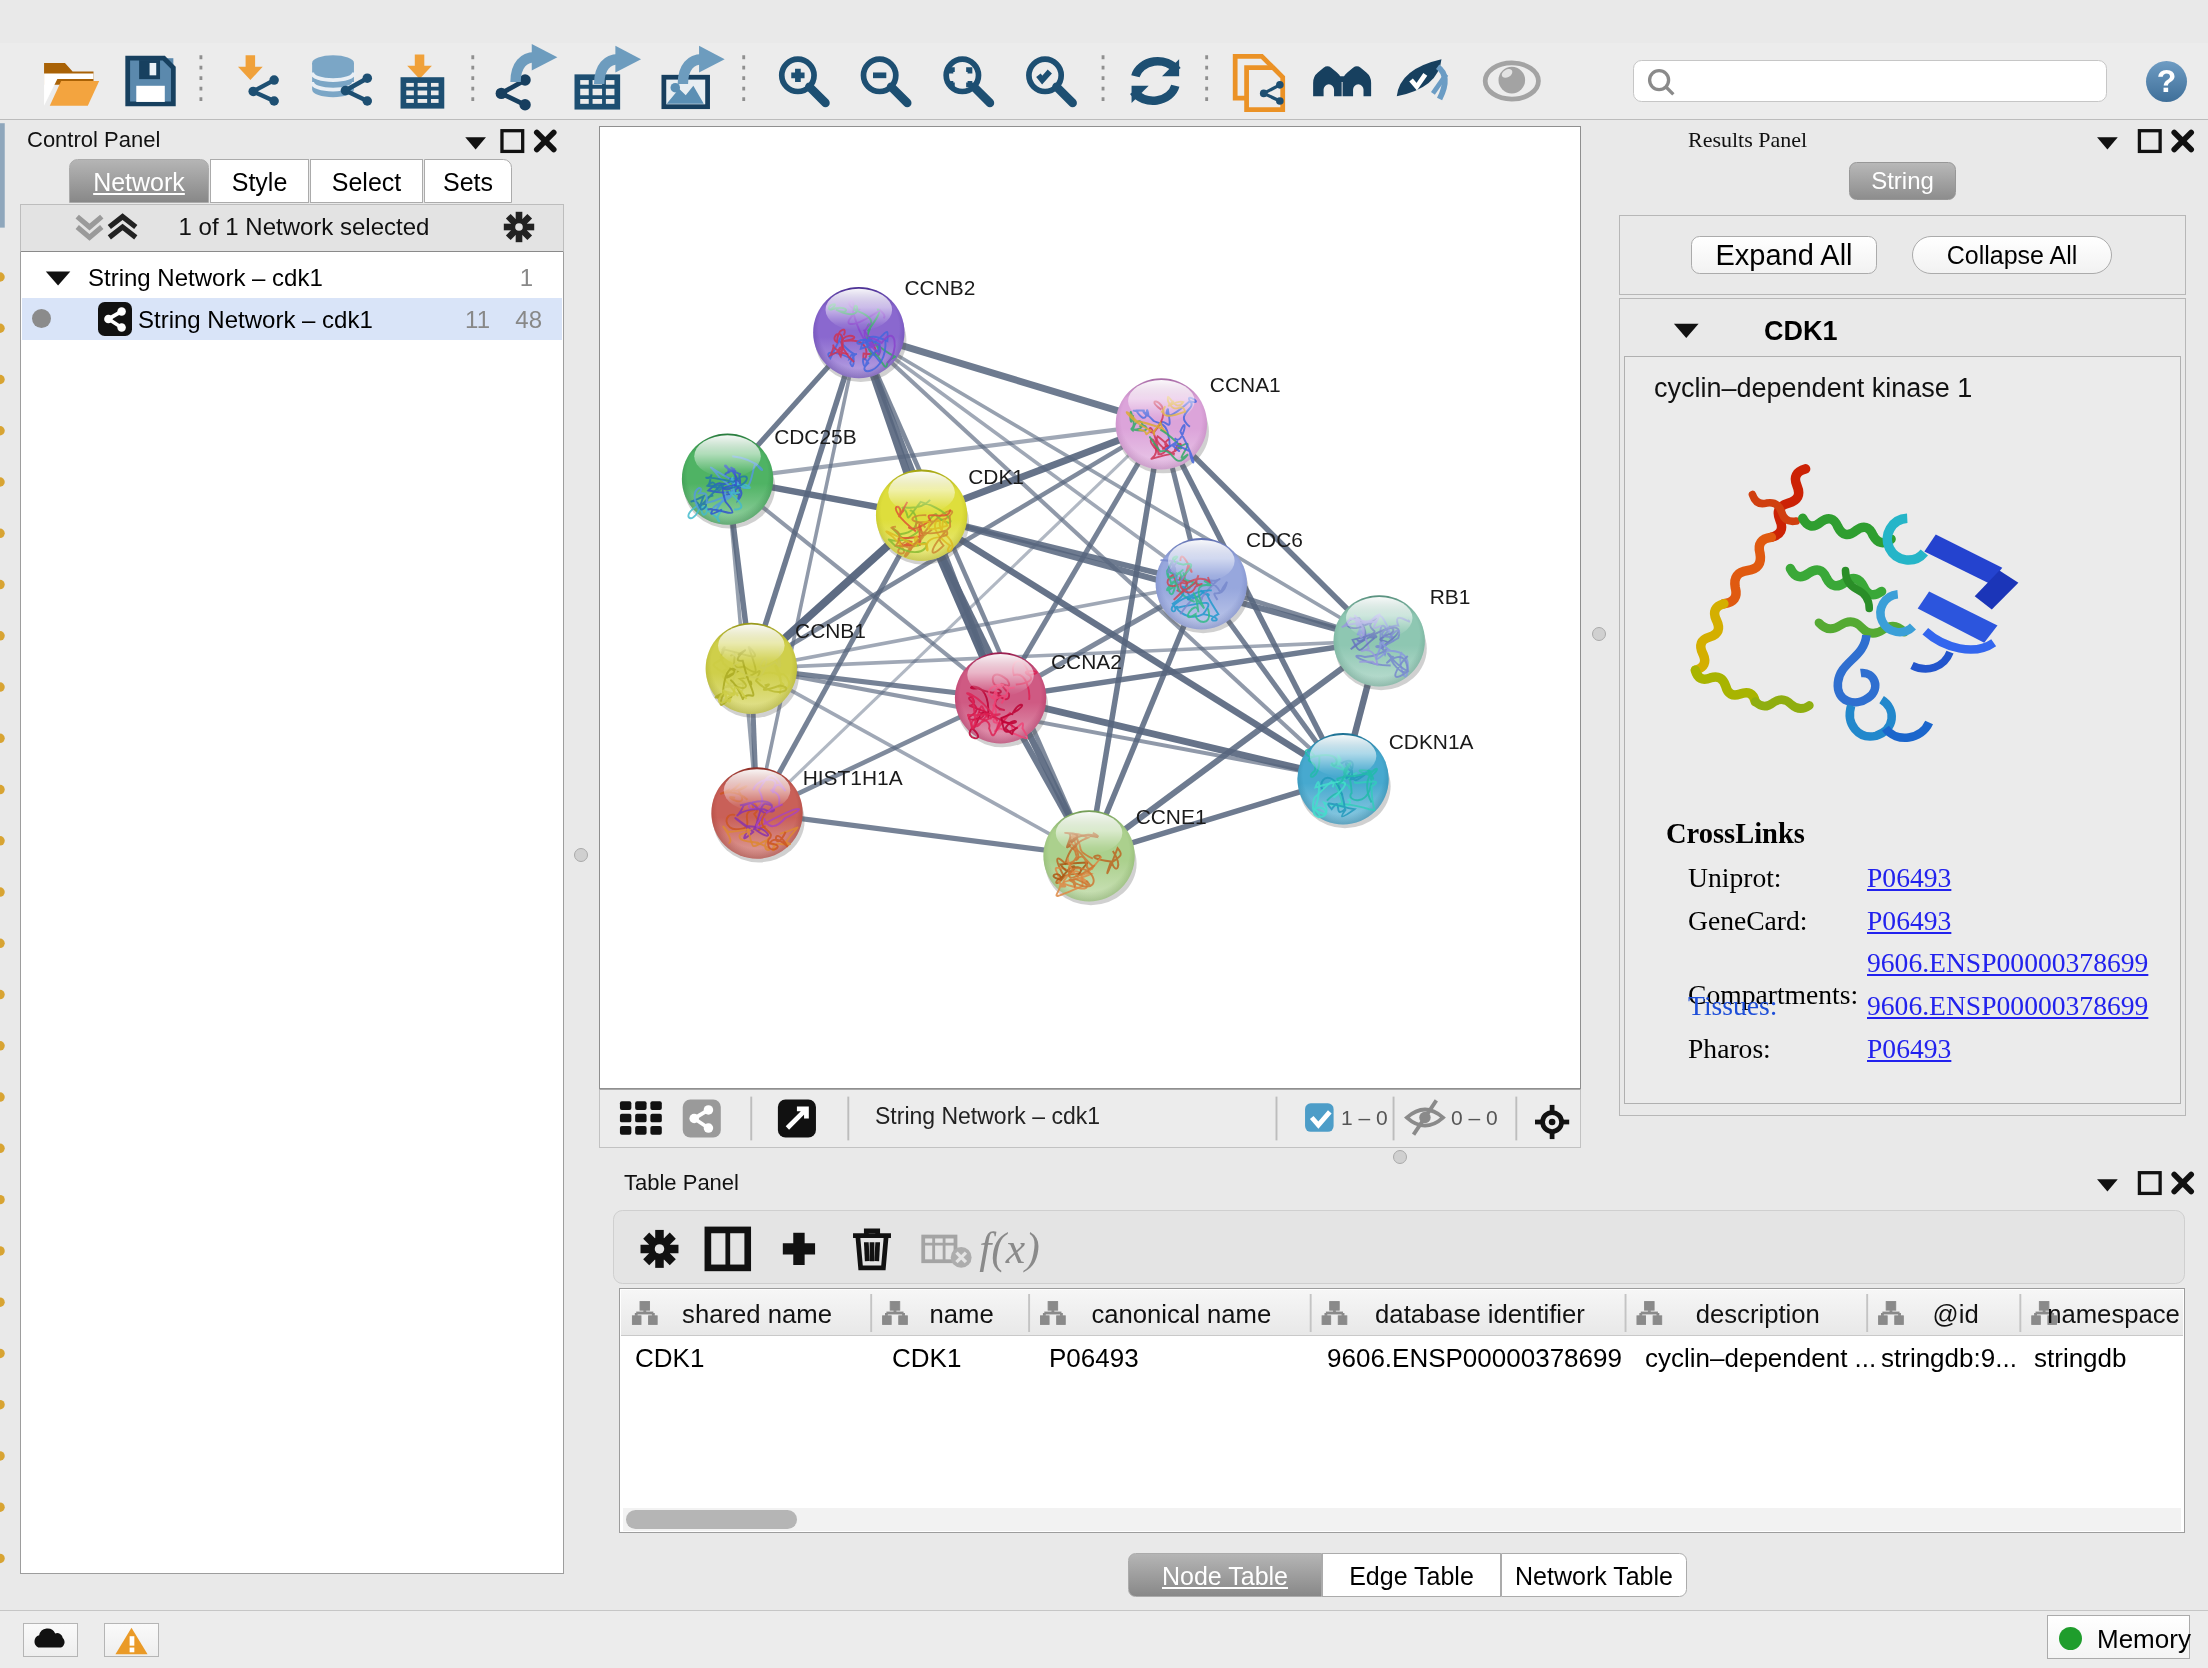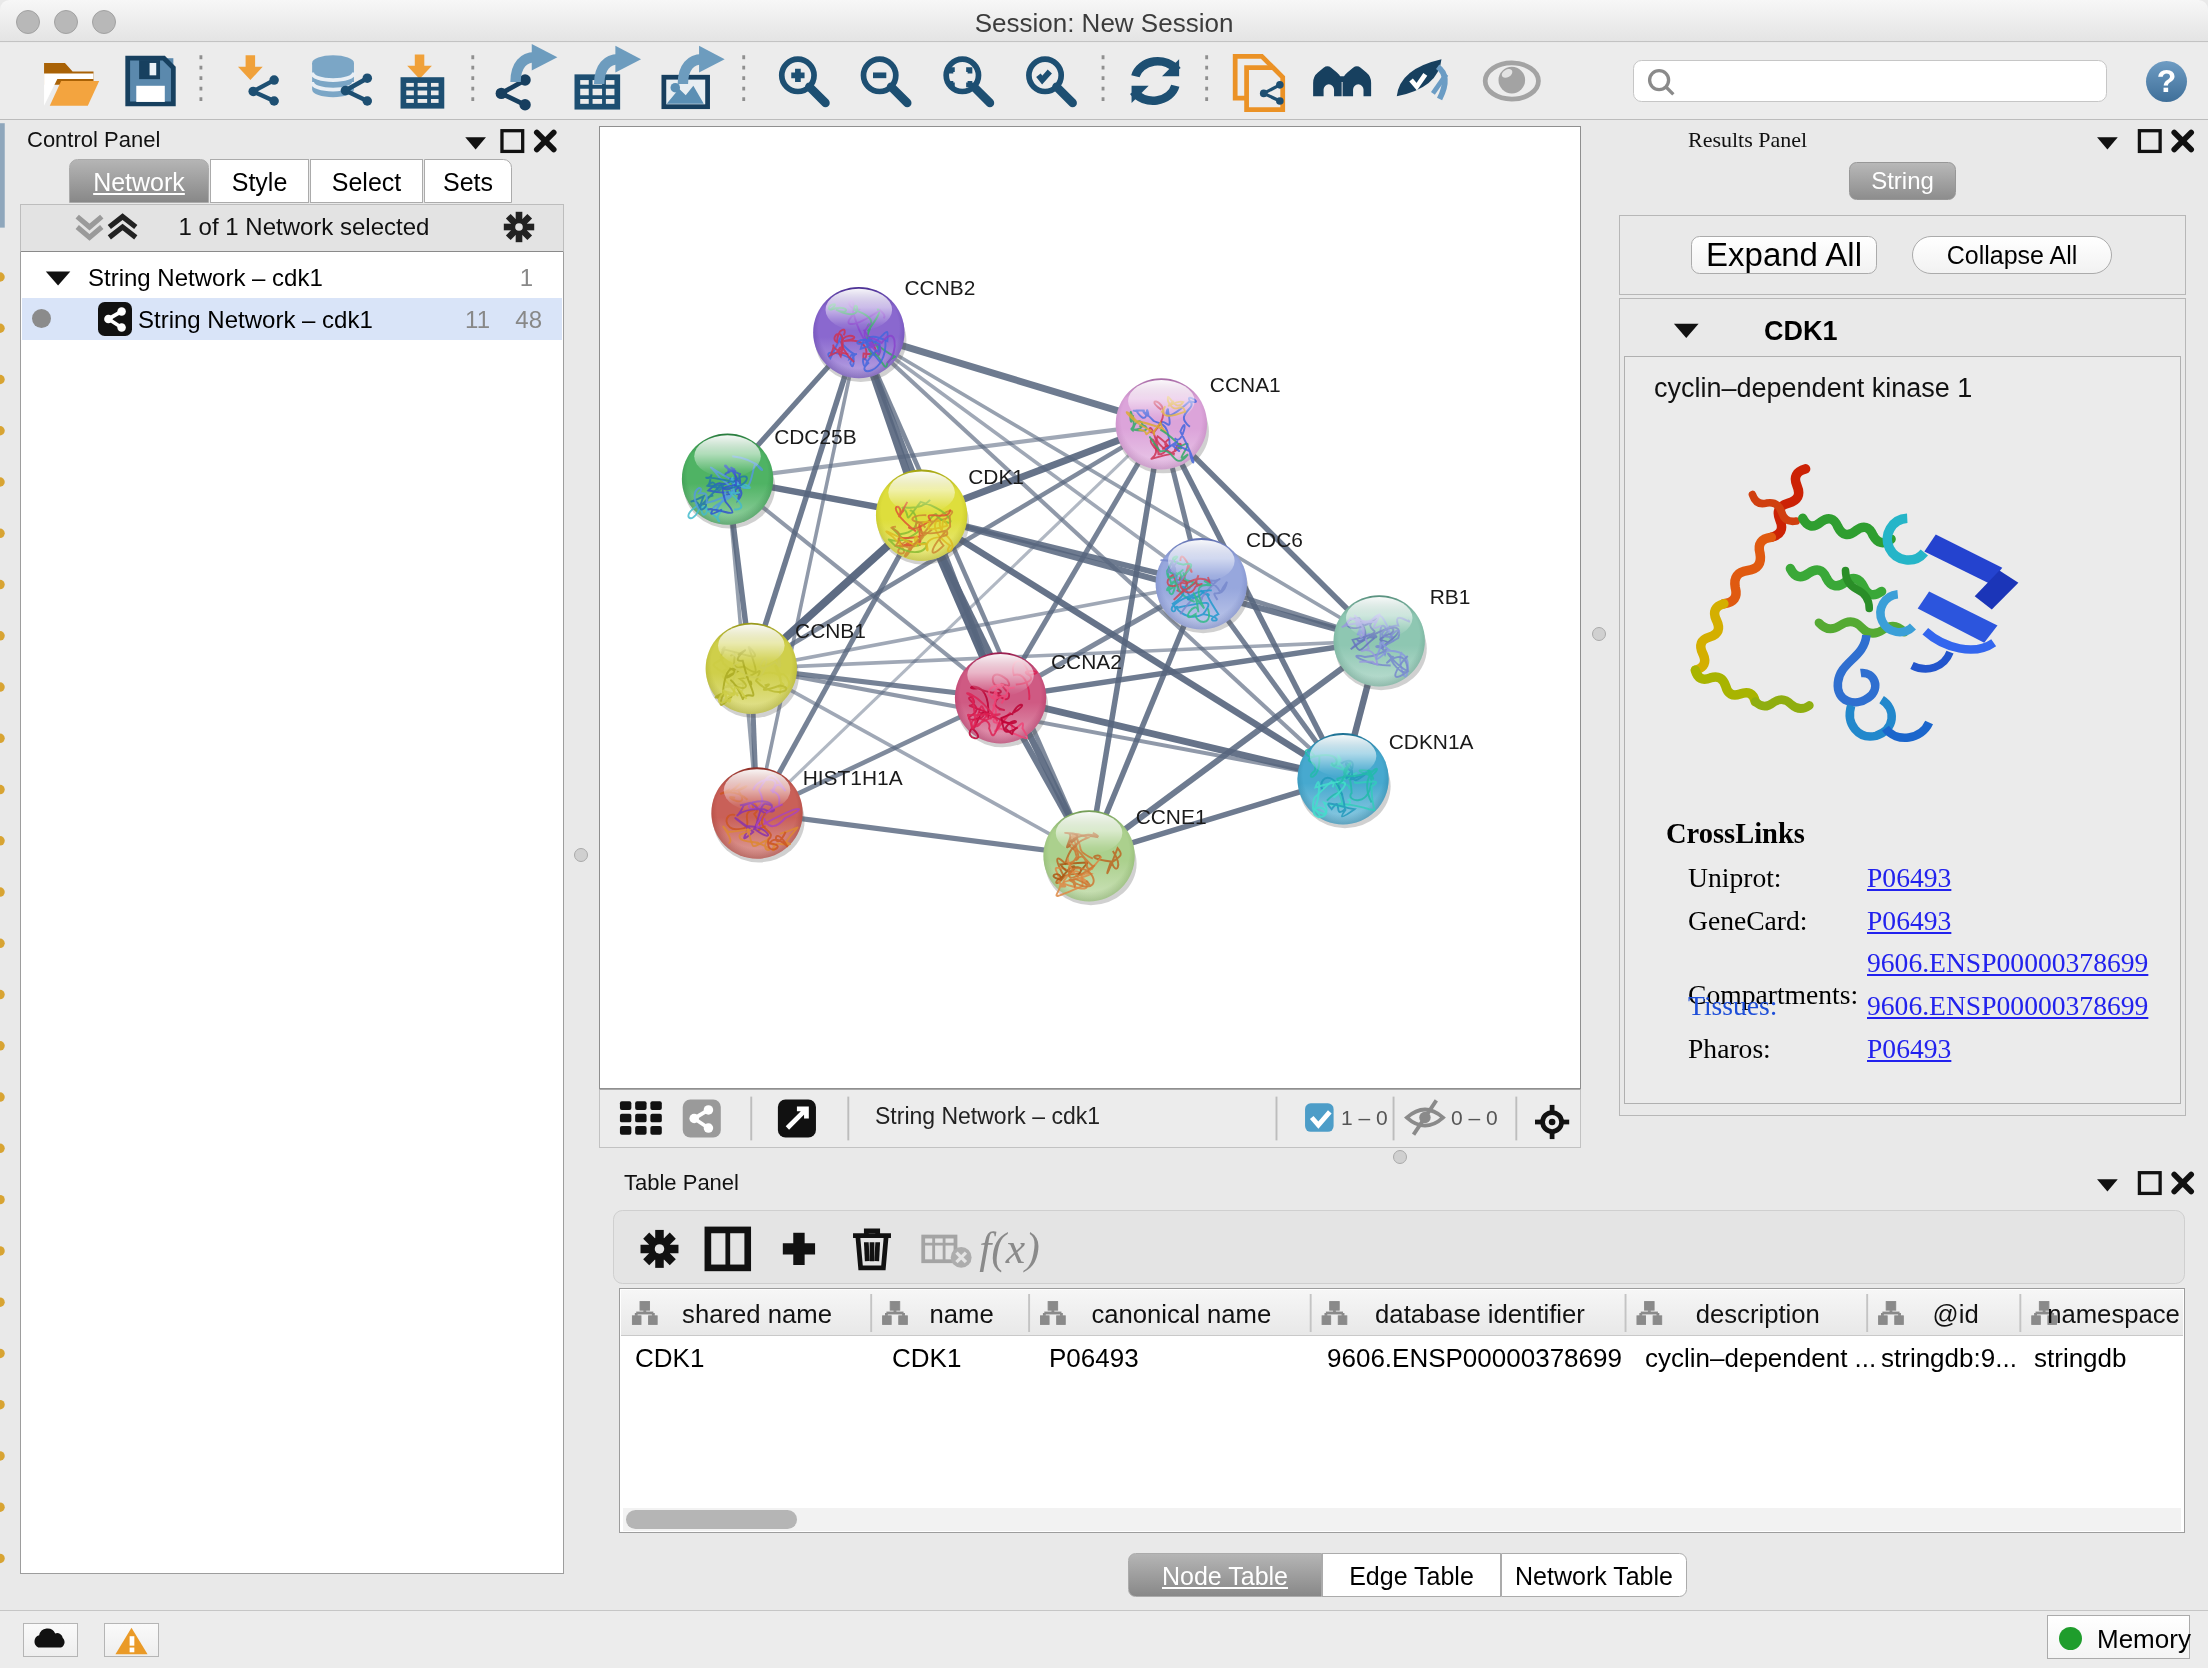--- a/index.html
+++ b/index.html
@@ -18,26 +18,20 @@
 #searchbox { position:absolute; left:1633px; top:60px; width:474px; height:42px;
   background:#fff; border:1.9px solid #c6c6c6; border-radius:8.6px; }
 .phead { font-size:22px; color:#111; }
 .tab { position:absolute; border:1px solid #ababab; background:#fff; color:#000;
   font-size:25px; text-align:center; }
 .seltab { background:linear-gradient(#b5b5b5,#888888); color:#fff;text-decoration:underline; }
 a.lk { color:#2222ee; }
 </style></head>
 <body>
 <div id="win">
-<div id="titlebar">
- <div class="tl" style="left:16px;"></div>
- <div class="tl" style="left:54px;"></div>
- <div class="tl" style="left:92px;"></div>
- <div id="title">Session: New Session</div>
-</div>
 <div id="toolbar"></div>
 <svg id="tbsvg" class="abs" style="left:0;top:43px;" width="2208" height="77" viewBox="0 45 2322 81">
 <g>
         <path d="M46 66 h22 l8 9 h22 v14 H46 Z" fill="#a96206"></path>
         <path d="M46 111 V77 h52 v6 h-38 Z" fill="#fff"></path>
         <path d="M52 111 l12-26 h40 l-12 26 Z" fill="#f3a43f"></path>
       </g>
 <g>
         <rect x="134" y="61" width="48" height="48" fill="#5b89ad"></rect>
         <path d="M134 61 h38 l10 10 v38 h-48 Z" fill="#5b89ad" stroke="#17405f" stroke-width="5"></path>
@@ -653,21 +647,21 @@
 <div class="abs" style="left:1592px;top:627px;width:14.3px;height:14.3px;border-radius:50%;background:#d0d0d0;border:1px solid #aaa;"></div>
 <div class="abs" style="left:1393px;top:1150px;width:14.3px;height:14.3px;border-radius:50%;background:#d0d0d0;border:1px solid #aaa;"></div>
 <div class="abs phead" style="left:1688px;top:127px;font-family:Liberation Serif, serif;">Results Panel</div>
 <svg class="abs" style="left:2089px;top:126px;" width="114" height="32" viewBox="0 0 120 34">
       <path d="M8 12 l22 0 -11 13 Z" fill="#111"></path>
       <rect x="53" y="5" width="22" height="22" fill="none" stroke="#111" stroke-width="3.5"></rect>
       <path d="M90 7 l18 18 m0 -18 l-18 18" stroke="#111" stroke-width="6" stroke-linecap="round"></path>
     </svg>
 <div class="abs" style="left:1849px;top:162px;width:107px;height:38px;background:linear-gradient(#b8b8b8,#8d8d8d);border:1px solid #979797;border-radius:7.6px;color:#fff;font-size:24px;text-align:center;line-height:36px;">String</div>
 <div class="abs" style="left:1619px;top:215px;width:567px;height:80px;background:#e9e9e9;border:1.9px solid #b7b7b7;"></div>
-<div class="abs" style="left:1691px;top:236px;width:186px;height:38px;background:linear-gradient(#ffffff,#f2f2f2);border:1px solid #ababab;border-radius:8.6px;font-size:33px;text-align:center;line-height:36px;">Expand All</div>
+<div class="abs" style="left:1691px;top:236px;width:186px;height:38px;background:linear-gradient(#ffffff,#f2f2f2);border:1px solid #ababab;border-radius:8.6px;font-size:29px;text-align:center;line-height:36px;">Expand All</div>
 <div class="abs" style="left:1912px;top:236px;width:200px;height:38px;background:linear-gradient(#ffffff,#f2f2f2);border:1px solid #ababab;border-radius:19px;font-size:25px;text-align:center;line-height:36px;">Collapse All</div>
 <div class="abs" style="left:1619px;top:298px;width:567px;height:818px;background:#e9e9e9;border:1.9px solid #b7b7b7;"></div>
 <svg class="abs" style="left:1672px;top:320px;" width="38" height="28.5" viewBox="0 0 40 30">
       <path d="M2 4 l26 0 -13 15 Z" fill="#111"></path>
     </svg>
 <div class="abs" style="left:1764px;top:316px;font-size:27px;font-weight:bold;color:#000;">CDK1</div>
 <div class="abs" style="left:1624px;top:356px;width:557px;height:748px;background:#ebebeb;border:1px solid #b0b0b0;"></div>
 <div class="abs" style="left:1654px;top:373px;font-size:27px;color:#111;">cyclin–dependent kinase 1</div>
 <svg class="abs" style="left:1624px;top:409px;" width="557" height="380" viewBox="1707 430 586 400">
       <path d="M1898 493 Q1883 497 1889 511 Q1895 525 1880 529 Q1865 533 1871 547 Q1877 561 1862 565" stroke="#cc2205" stroke-width="10" fill="none" stroke-linecap="round"></path>

